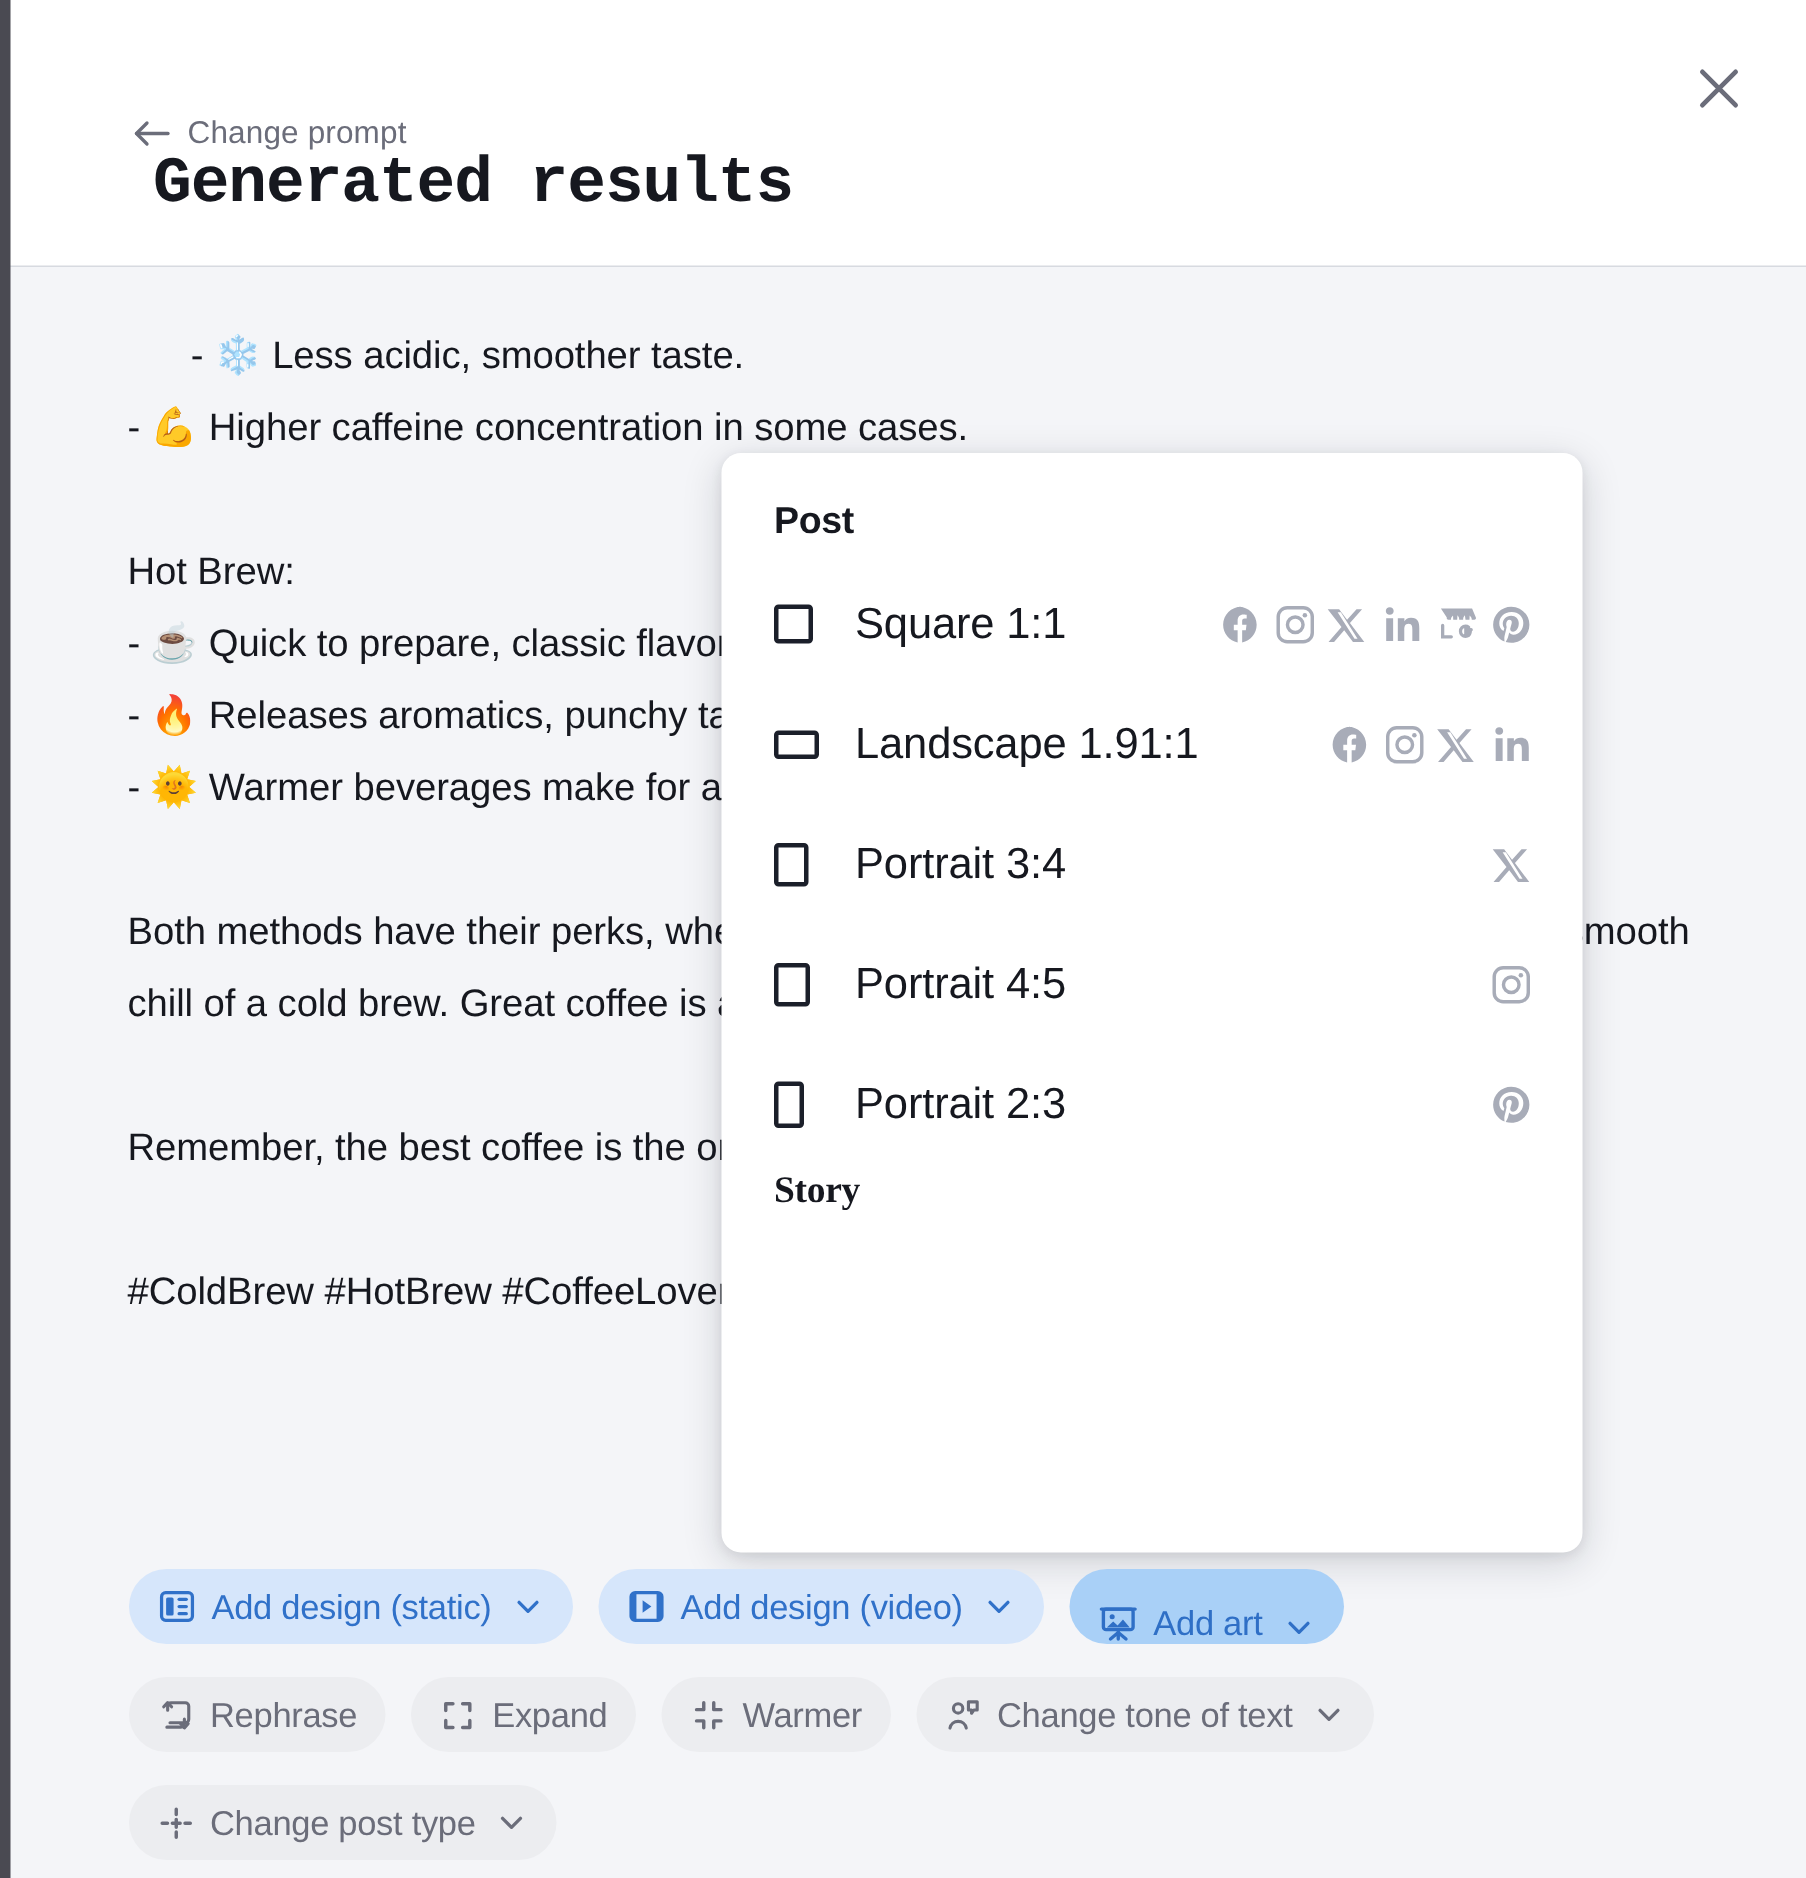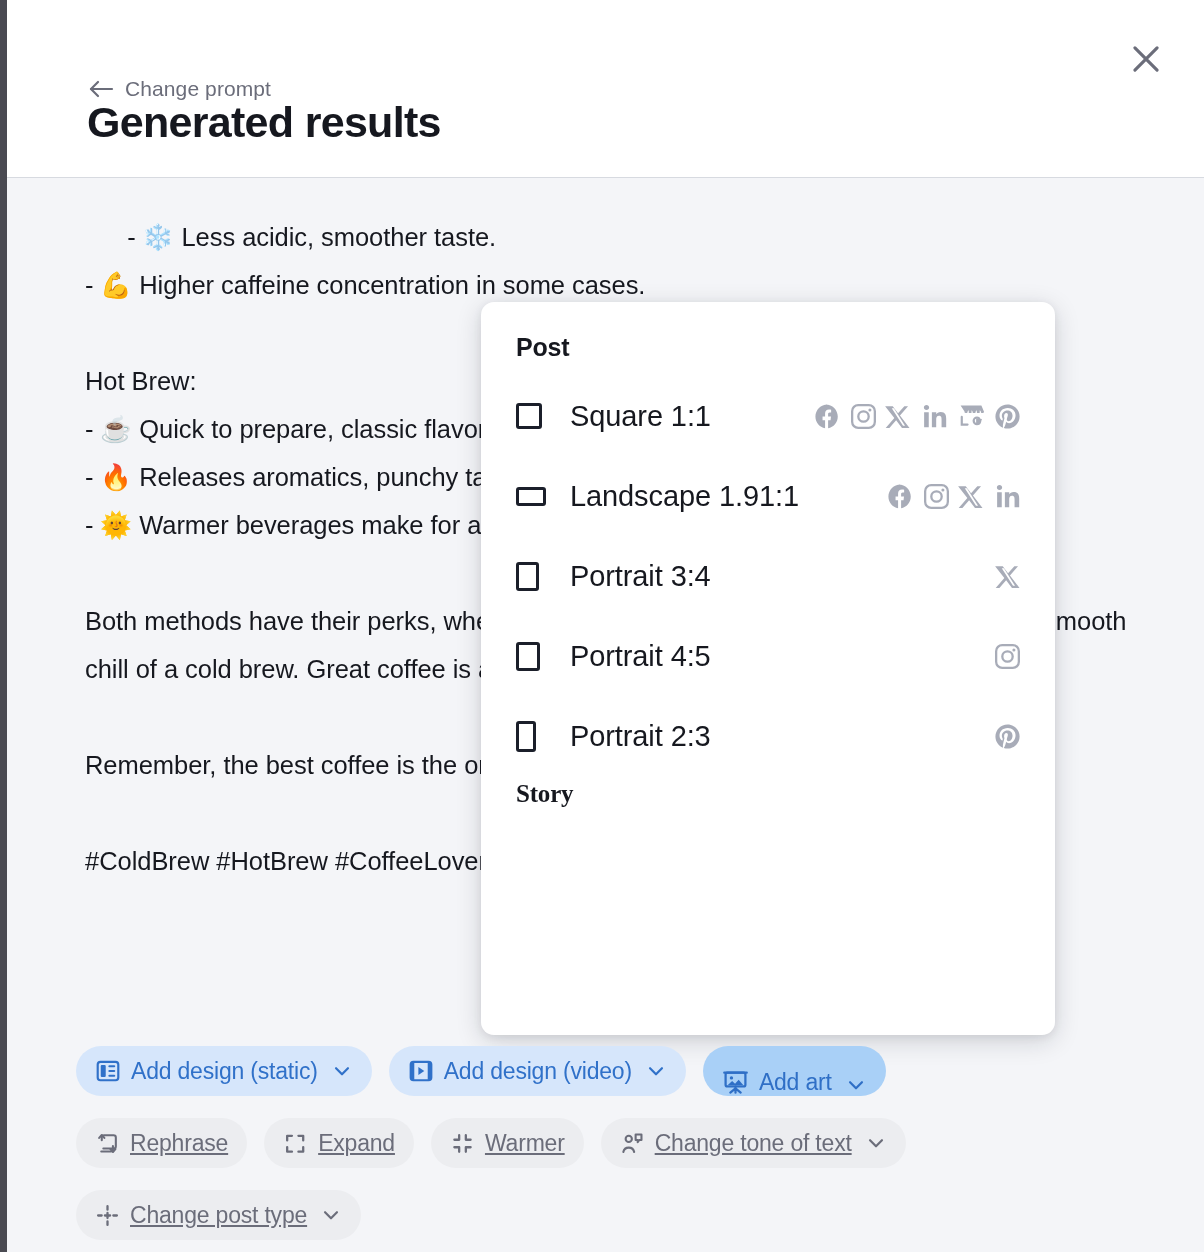--- a/index.html
+++ b/index.html
@@ -54,25 +54,26 @@
     color: #6b6d7a;
   }
   .back-label {
     font-size: 21px;
     color: #6b6d7a;
     letter-spacing: .1px;
     white-space: nowrap;
   }
   .page-title {
     position: absolute;
-    left: 87px; top: 98px;
+    left: 102px; top: 98px;
     font-size: 43px;
     font-weight: bold;
     color: #16181f;
     letter-spacing: -.7px;
+    font-family: Liberation Mono, monospace;
   }
   .close-btn {
     position: absolute;
     right: 28px; top: 30px;
     width: 60px; height: 60px;
     display: flex; align-items: center; justify-content: center;
     cursor: pointer;
     border: none; background: transparent;
   }
   .close-btn svg { width: 38px; height: 38px; color: #6b6d7a; }
@@ -165,21 +166,21 @@
     display: flex;
     align-items: center;
     gap: 7px;
     color: #a8acb8;
   }
   .row-platforms svg { display: block; }
 
   
   .actions {
     position: absolute;
-    left: 76px; top: 1046px;
+    left: 86px; top: 1046px;
     width: 1040px;
     display: flex;
     flex-wrap: wrap;
     gap: 11px 17px;
     z-index: 40;
   }
   .chip {
     display: inline-flex;
     align-items: center;
     gap: 10px;
@@ -191,21 +192,21 @@
     font-family: "Liberation Sans", sans-serif;
     cursor: pointer;
     white-space: nowrap;
     letter-spacing: -.2px;
   }
   .chip svg { flex: none; display: block; }
   .chip .caret { margin-left: 3px; }
 
   .chip-blue   { background: #d6e6fb; color: #3071c9; }
   .chip-blue-active { background: #a9d0f7; color: #2f6fc6; align-items: flex-end; }
-  .chip-grey   { background: #ecedf0; color: #6b6d7a; text-decoration: underline; }
+  .chip-grey   { background: #ecedf0; color: #6b6d7a; }
 
   .row-break { flex-basis: 100%; height: 0; }
 </style>
 </head>
 <body>
 
 <div id="app">
 
   <div class="edge-strip"></div>
 

